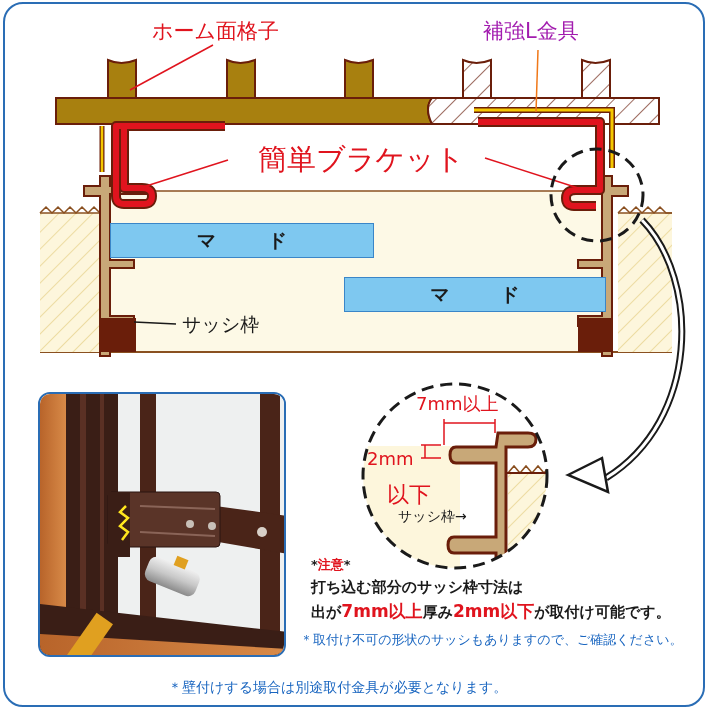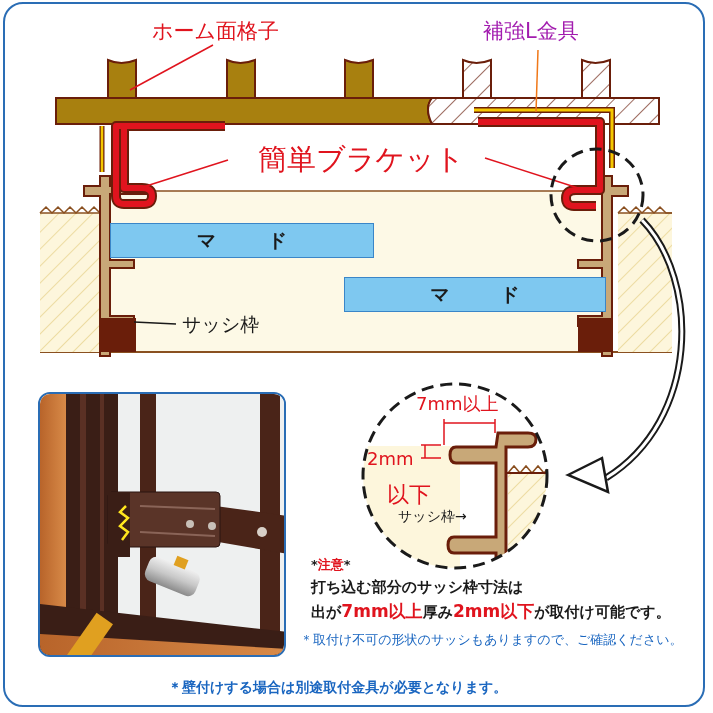--- a/index.html
+++ b/index.html
@@ -168,13 +168,13 @@
   <span class="ln" style="font-size:13px;line-height:20px;">
     <span class="dark">*</span><span class="red">注意</span><span class="dark">*</span>
   </span>
   <span class="ln dark" style="font-size:15px;">打ち込む部分のサッシ枠寸法は</span>
   <span class="ln" style="font-size:15px;">
     <span class="dark">出が</span><span class="red" style="font-size:17px;">7mm以上</span><span class="dark">厚み</span><span class="red" style="font-size:17px;">2mm以下</span><span class="dark">が取付け可能です。</span>
   </span>
 </div>
 <div class="lbl blue" style="left:300px;top:631px;font-size:13px;font-weight:normal;">＊取付け不可の形状のサッシもありますので、ご確認ください。</div>
 
-<div class="lbl blue" style="left:168px;top:679px;font-size:14px;font-weight:bold;text-align:center;">＊壁付けする場合は別途取付金具が必要となります。</div>
+<div class="lbl blue" style="left:168px;top:679px;font-size:14px;font-weight:normal;text-align:center;">＊壁付けする場合は別途取付金具が必要となります。</div>
 
 </body></html>

